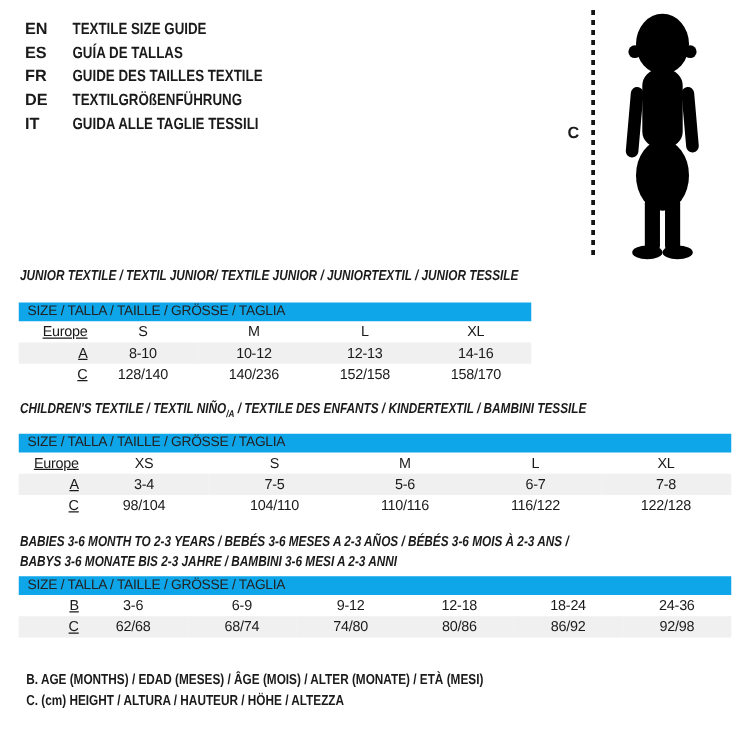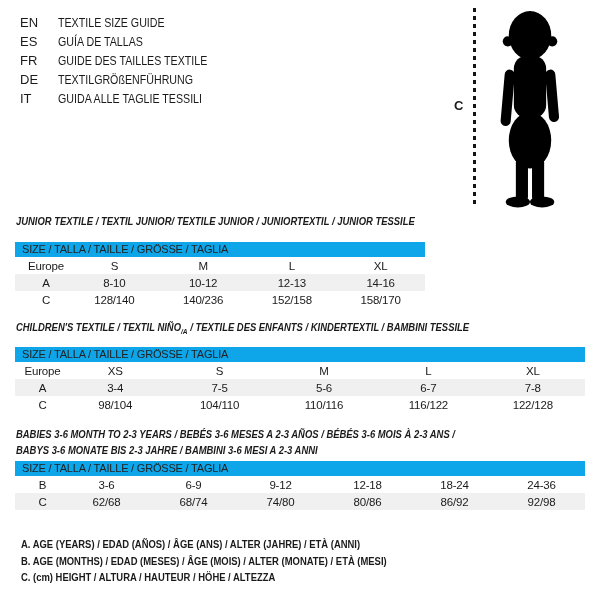--- a/index.html
+++ b/index.html
@@ -1,34 +1,34 @@
 <!DOCTYPE html>
 <html><head>
 <meta charset="utf-8">
 <style>
   html,body{margin:0;padding:0;background:#888;}
   .page{position:relative;width:600px;height:600px;background:#ffffff;
         font-family:"Liberation Sans",sans-serif;color:#1a1a1a;overflow:hidden;margin:0 auto;}
   .abs{position:absolute;}
   .cond{display:inline-block;transform:scaleX(0.82);transform-origin:0 50%;white-space:nowrap;}
   
-  .lang-row{display:flex;height:19px;align-items:center;font-weight:normal;font-size:13px;}
+  .lang-row{display:flex;height:19px;align-items:center;font-weight:bold;font-size:13px;}
   .lang-code{width:38px;flex:0 0 38px;}
   
   .dotline{width:3px;background:repeating-linear-gradient(to bottom,#141414 0 4px,transparent 4px 8px);}
   .c-label{font-weight:bold;font-size:13px;}
   
   .sec-title{font-weight:bold;font-size:11.5px;white-space:nowrap;line-height:16px;font-style:italic;}
   .sub-a{font-size:8px;}
   .size-bar{height:15px;line-height:15px;background:#0ea5e9;font-size:11px;
             padding-left:7px;color:#222;letter-spacing:-0.2px;}
   table.sizes{border-collapse:collapse;table-layout:fixed;width:100%;}
   table.sizes td{height:17px;font-size:11.5px;text-align:center;padding:0;
                  letter-spacing:-0.2px;vertical-align:middle;}
-  table.sizes td.lbl{text-align:center;padding-left:7px;}
+  table.sizes td.lbl{text-align:right;padding-left:7px;text-decoration:underline;}
   tr.band{background:#f0f0f0;}
   
   .note-line{font-weight:bold;font-size:11.5px;height:16.5px;line-height:16.5px;}
 </style>
 </head>
 <body>
 
 <div class="page">
 
   <div class="abs" style="left:20px;top:13px;">
@@ -187,18 +187,17 @@
         <td>74/80</td>
         <td>80/86</td>
         <td>86/92</td>
         <td>92/98</td>
       </tr>
     </tbody>
       </table>
   </div>
 
   <div class="abs" style="left:21px;top:536px;">
-    <div class="note-line"><span class="cond">A. AGE (YEARS) / EDAD (AÑOS) / ÂGE (ANS) / ALTER (JAHRE) / ETÀ (ANNI)</span></div>
     <div class="note-line"><span class="cond">B. AGE (MONTHS) / EDAD (MESES) / ÂGE (MOIS) / ALTER (MONATE) / ETÀ (MESI)</span></div>
     <div class="note-line"><span class="cond">C. (cm) HEIGHT / ALTURA / HAUTEUR / HÖHE / ALTEZZA</span></div>
   </div>
 
 </div>
 
 </body></html>

